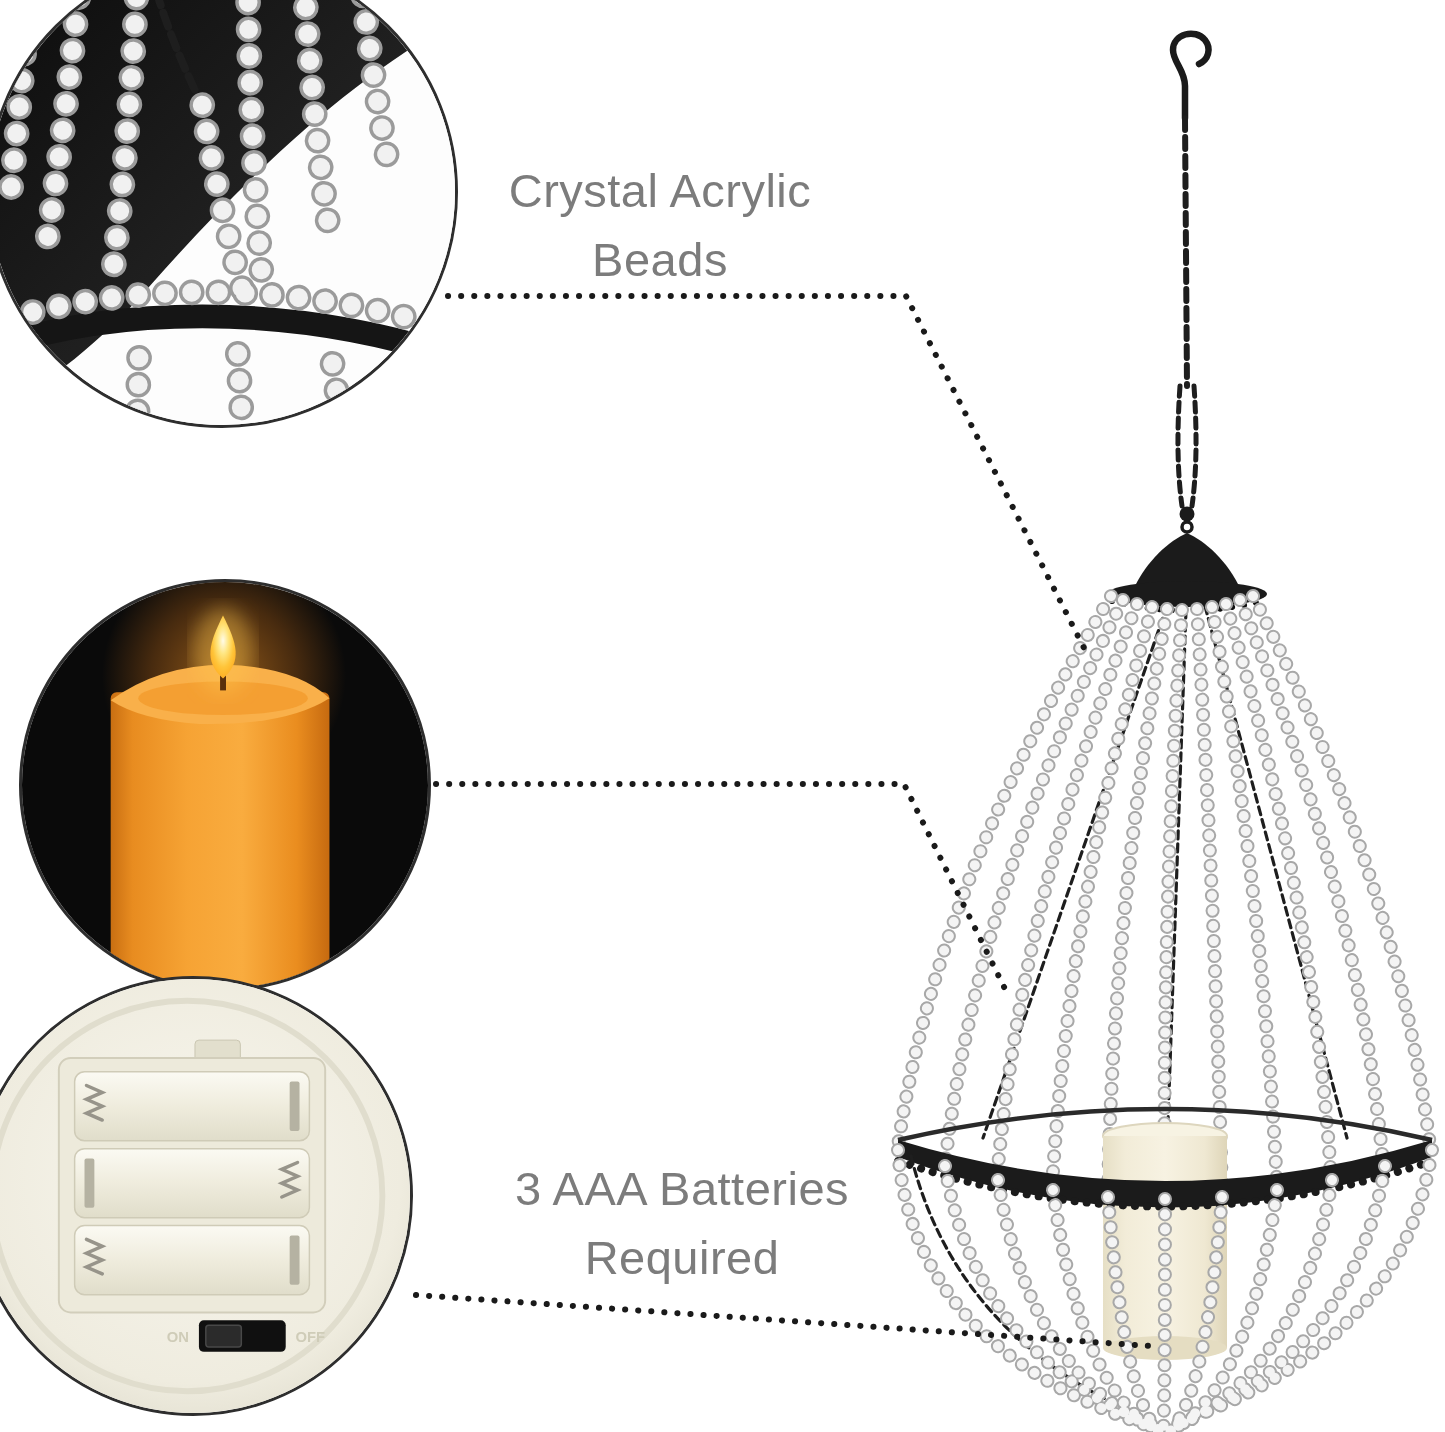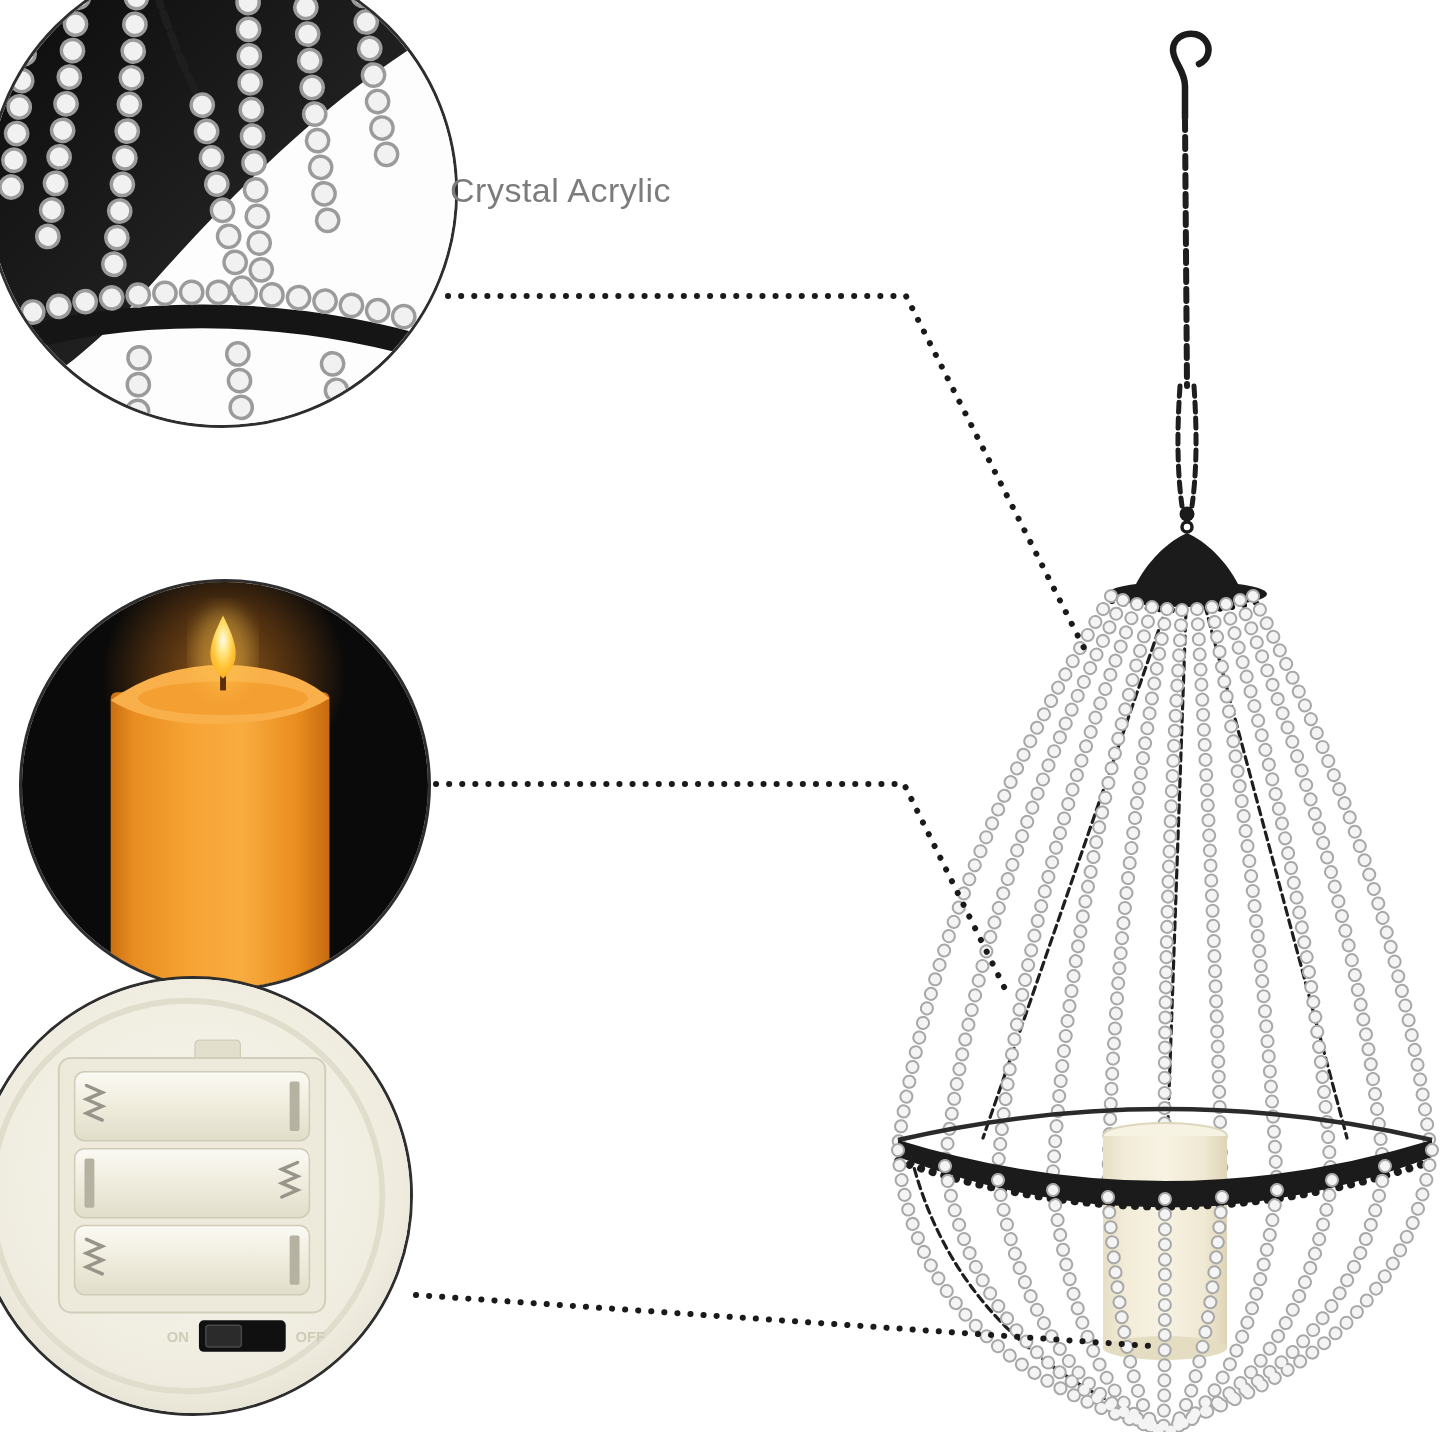--- a/index.html
+++ b/index.html
@@ -1,22 +1,22 @@
 <!DOCTYPE html>
 <html style="--label-text: #7c7c7c; --leader-dots: #1a1a1a; --metal-black: #1b1b1b; --bead-rim: #a8a8a8; --bead-core: #f4f4f4; --candle-cream: #f1ebd6; --candle-orange: #f09a2c; --flame-yellow: #ffd95e; --circle-border: #2e2e2e;"><head>
 <meta charset="utf-8">
 <style>
   html,body{margin:0;padding:0;background:#fff}
   .page{position:relative;width:1445px;height:1432px;background:#fff;overflow:hidden;
         font-family:"Liberation Sans","DejaVu Sans",sans-serif}
   .callout{position:absolute;border-radius:50%;overflow:hidden;box-sizing:border-box;
            border:3px solid var(--circle-border,#2e2e2e);margin:0;padding:0;background:#fff}
   .callout svg{display:block;width:100%;height:100%}
-  .feature-label{position:absolute;text-align:left;color:var(--label-text,#7c7c7c);
-                 font-size:34px;line-height:69px;font-weight:400;letter-spacing:.5px}
+  .feature-label{position:absolute;text-align:center;color:var(--label-text,#7c7c7c);
+                 font-size:47px;line-height:69px;font-weight:400;letter-spacing:.5px}
   .chandelier,.leaders{position:absolute;pointer-events:none}
   .leader{fill:none;stroke:var(--leader-dots,#1a1a1a);stroke-width:6;stroke-linecap:round;
           stroke-dasharray:0.1 13}
   .metal{fill:var(--metal-black,#1b1b1b)}
   .metal-stroke{stroke:var(--metal-black,#1b1b1b);fill:none}
   .chain{fill:none;stroke:#1e1e1e;stroke-linecap:round}
   .bead-rim{fill:none;stroke:var(--bead-rim,#a8a8a8);stroke-width:14;stroke-linecap:round;stroke-dasharray:0.1 15}
   .bead-core{fill:none;stroke:var(--bead-core,#f4f4f4);stroke-width:10;stroke-linecap:round;stroke-dasharray:0.1 15}
   .cbead-rim{fill:none;stroke:#9b9b9b;stroke-width:26;stroke-linecap:round;stroke-dasharray:0.1 27}
   .cbead-core{fill:none;stroke:#f1f1f1;stroke-width:19;stroke-linecap:round;stroke-dasharray:0.1 27}
@@ -132,20 +132,25 @@
       </g>
       <text class="emboss" x="216" y="368" text-anchor="end">ON</text>
       <rect x="226" y="346" width="88" height="32" rx="5" fill="#101010"></rect>
       <rect x="233" y="351" width="36" height="22" rx="3" fill="#2b2b2b" stroke="#484848" stroke-width="1.5"></rect>
       <text class="emboss" x="324" y="368" text-anchor="start">OFF</text>
     </svg>
   </figure>
 
   <div class="feature-label" style="left:450px;top:156px;width:420px">
     <div>Crystal Acrylic</div>
+    <div>Beads</div>
+  </div>
+  <div class="feature-label" style="left:462px;top:1154px;width:440px">
+    <div>3 AAA Batteries</div>
+    <div>Required</div>
   </div>
 
   <svg class="chandelier" style="left:865px;top:0" width="580" height="1432" viewBox="0 0 580 1432">
     <defs>
       <linearGradient id="creamGrad" x1="0" y1="0" x2="1" y2="0">
         <stop offset="0%" stop-color="#e6dfc5"></stop>
           <stop offset="18%" stop-color="#f2ecd8"></stop>
         <stop offset="50%" stop-color="#f7f2e2"></stop>
           <stop offset="82%" stop-color="#efe8d2"></stop>
         <stop offset="100%" stop-color="#ded5b8"></stop>

